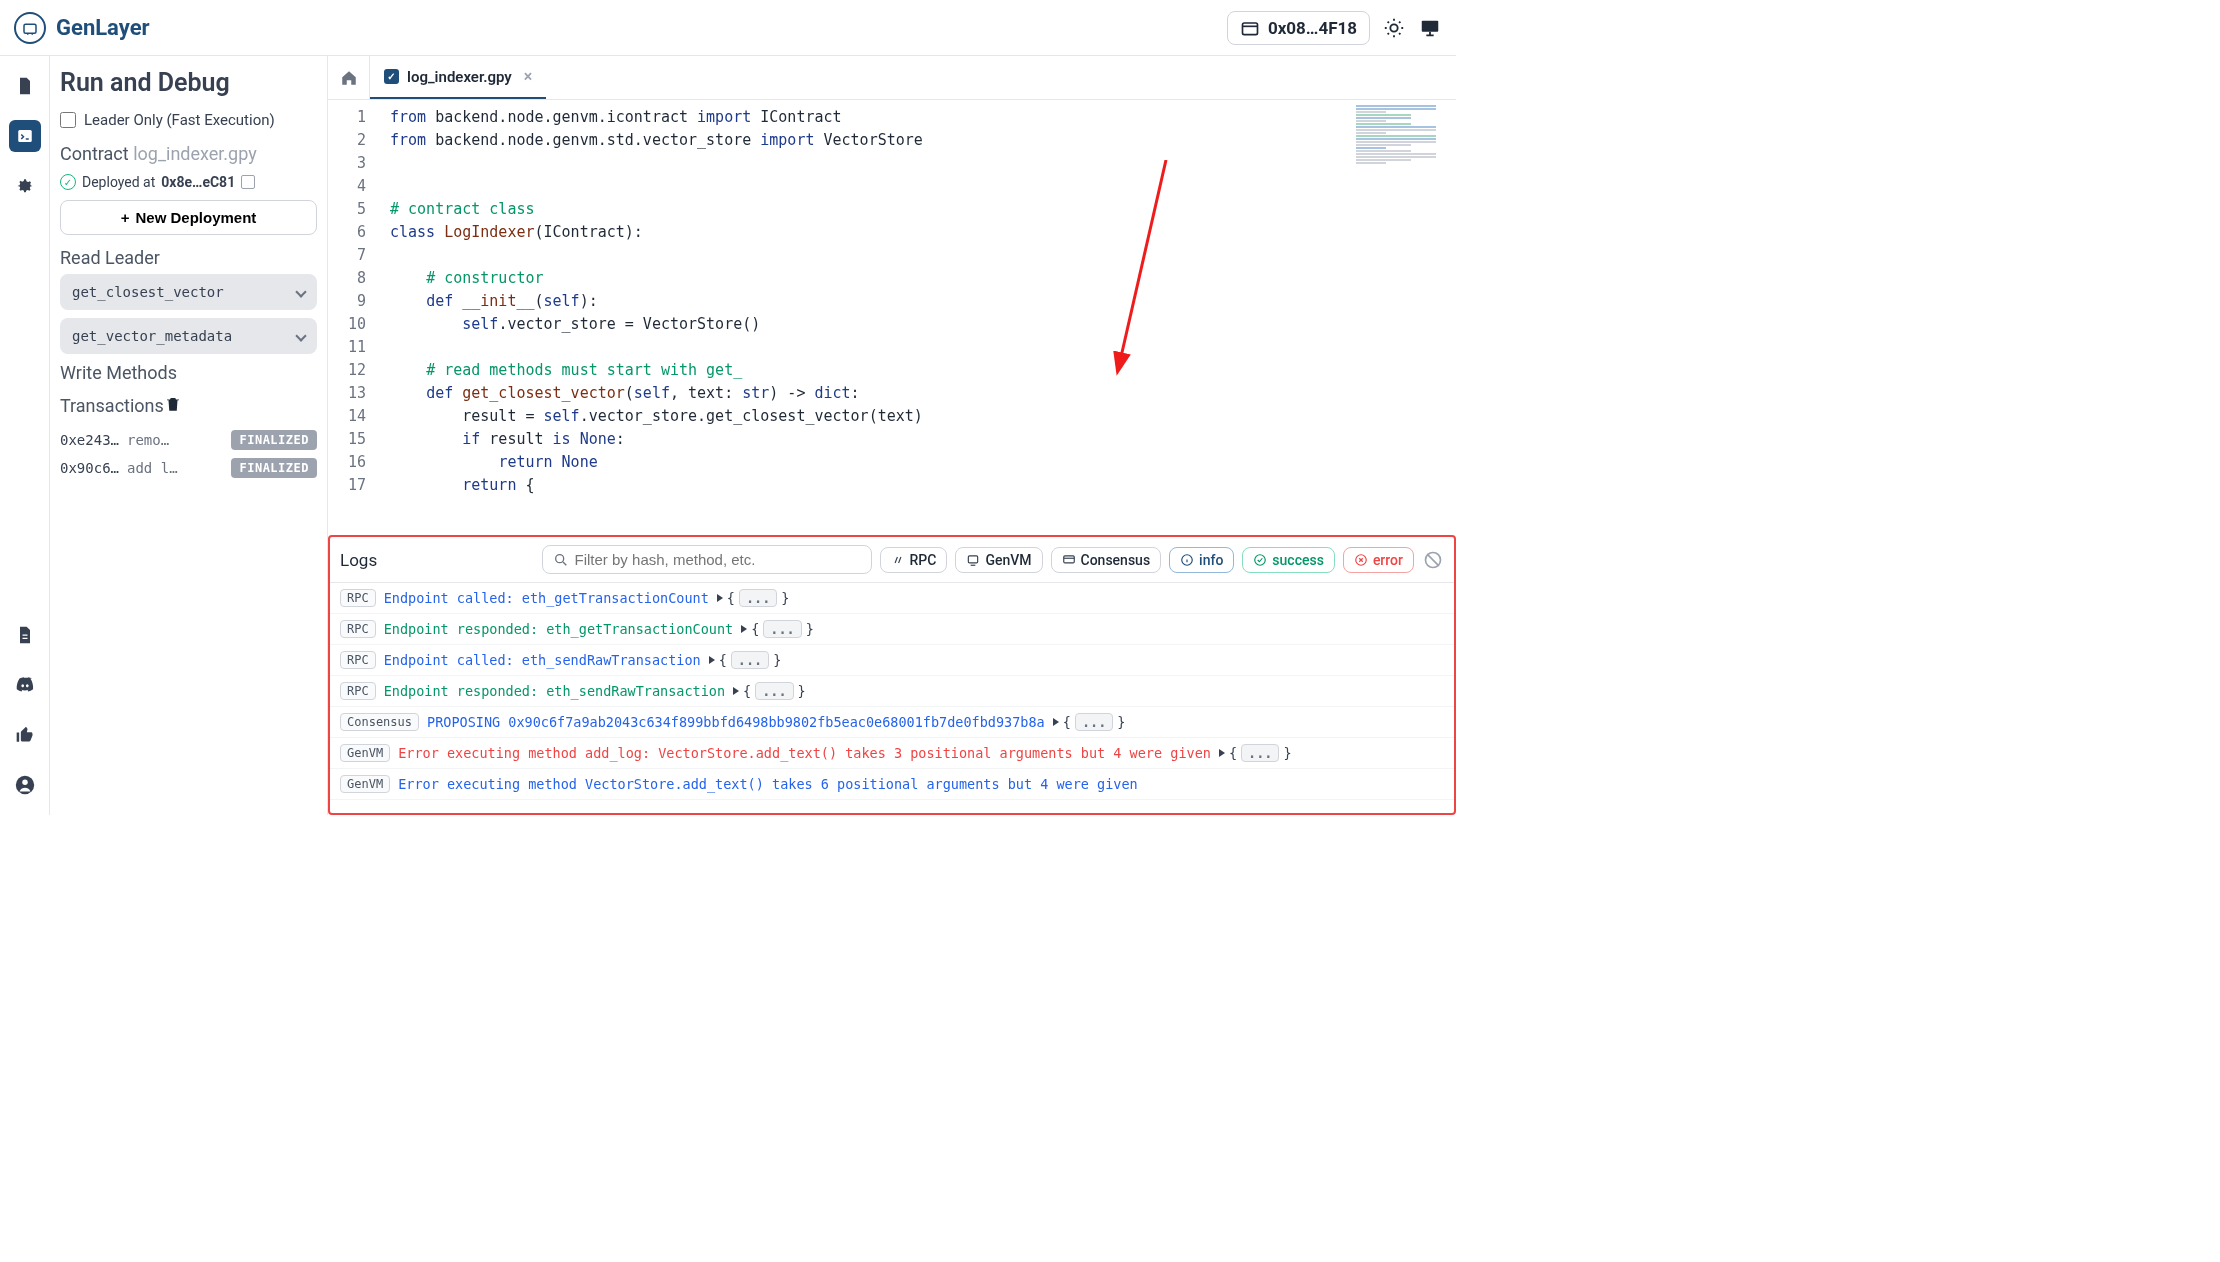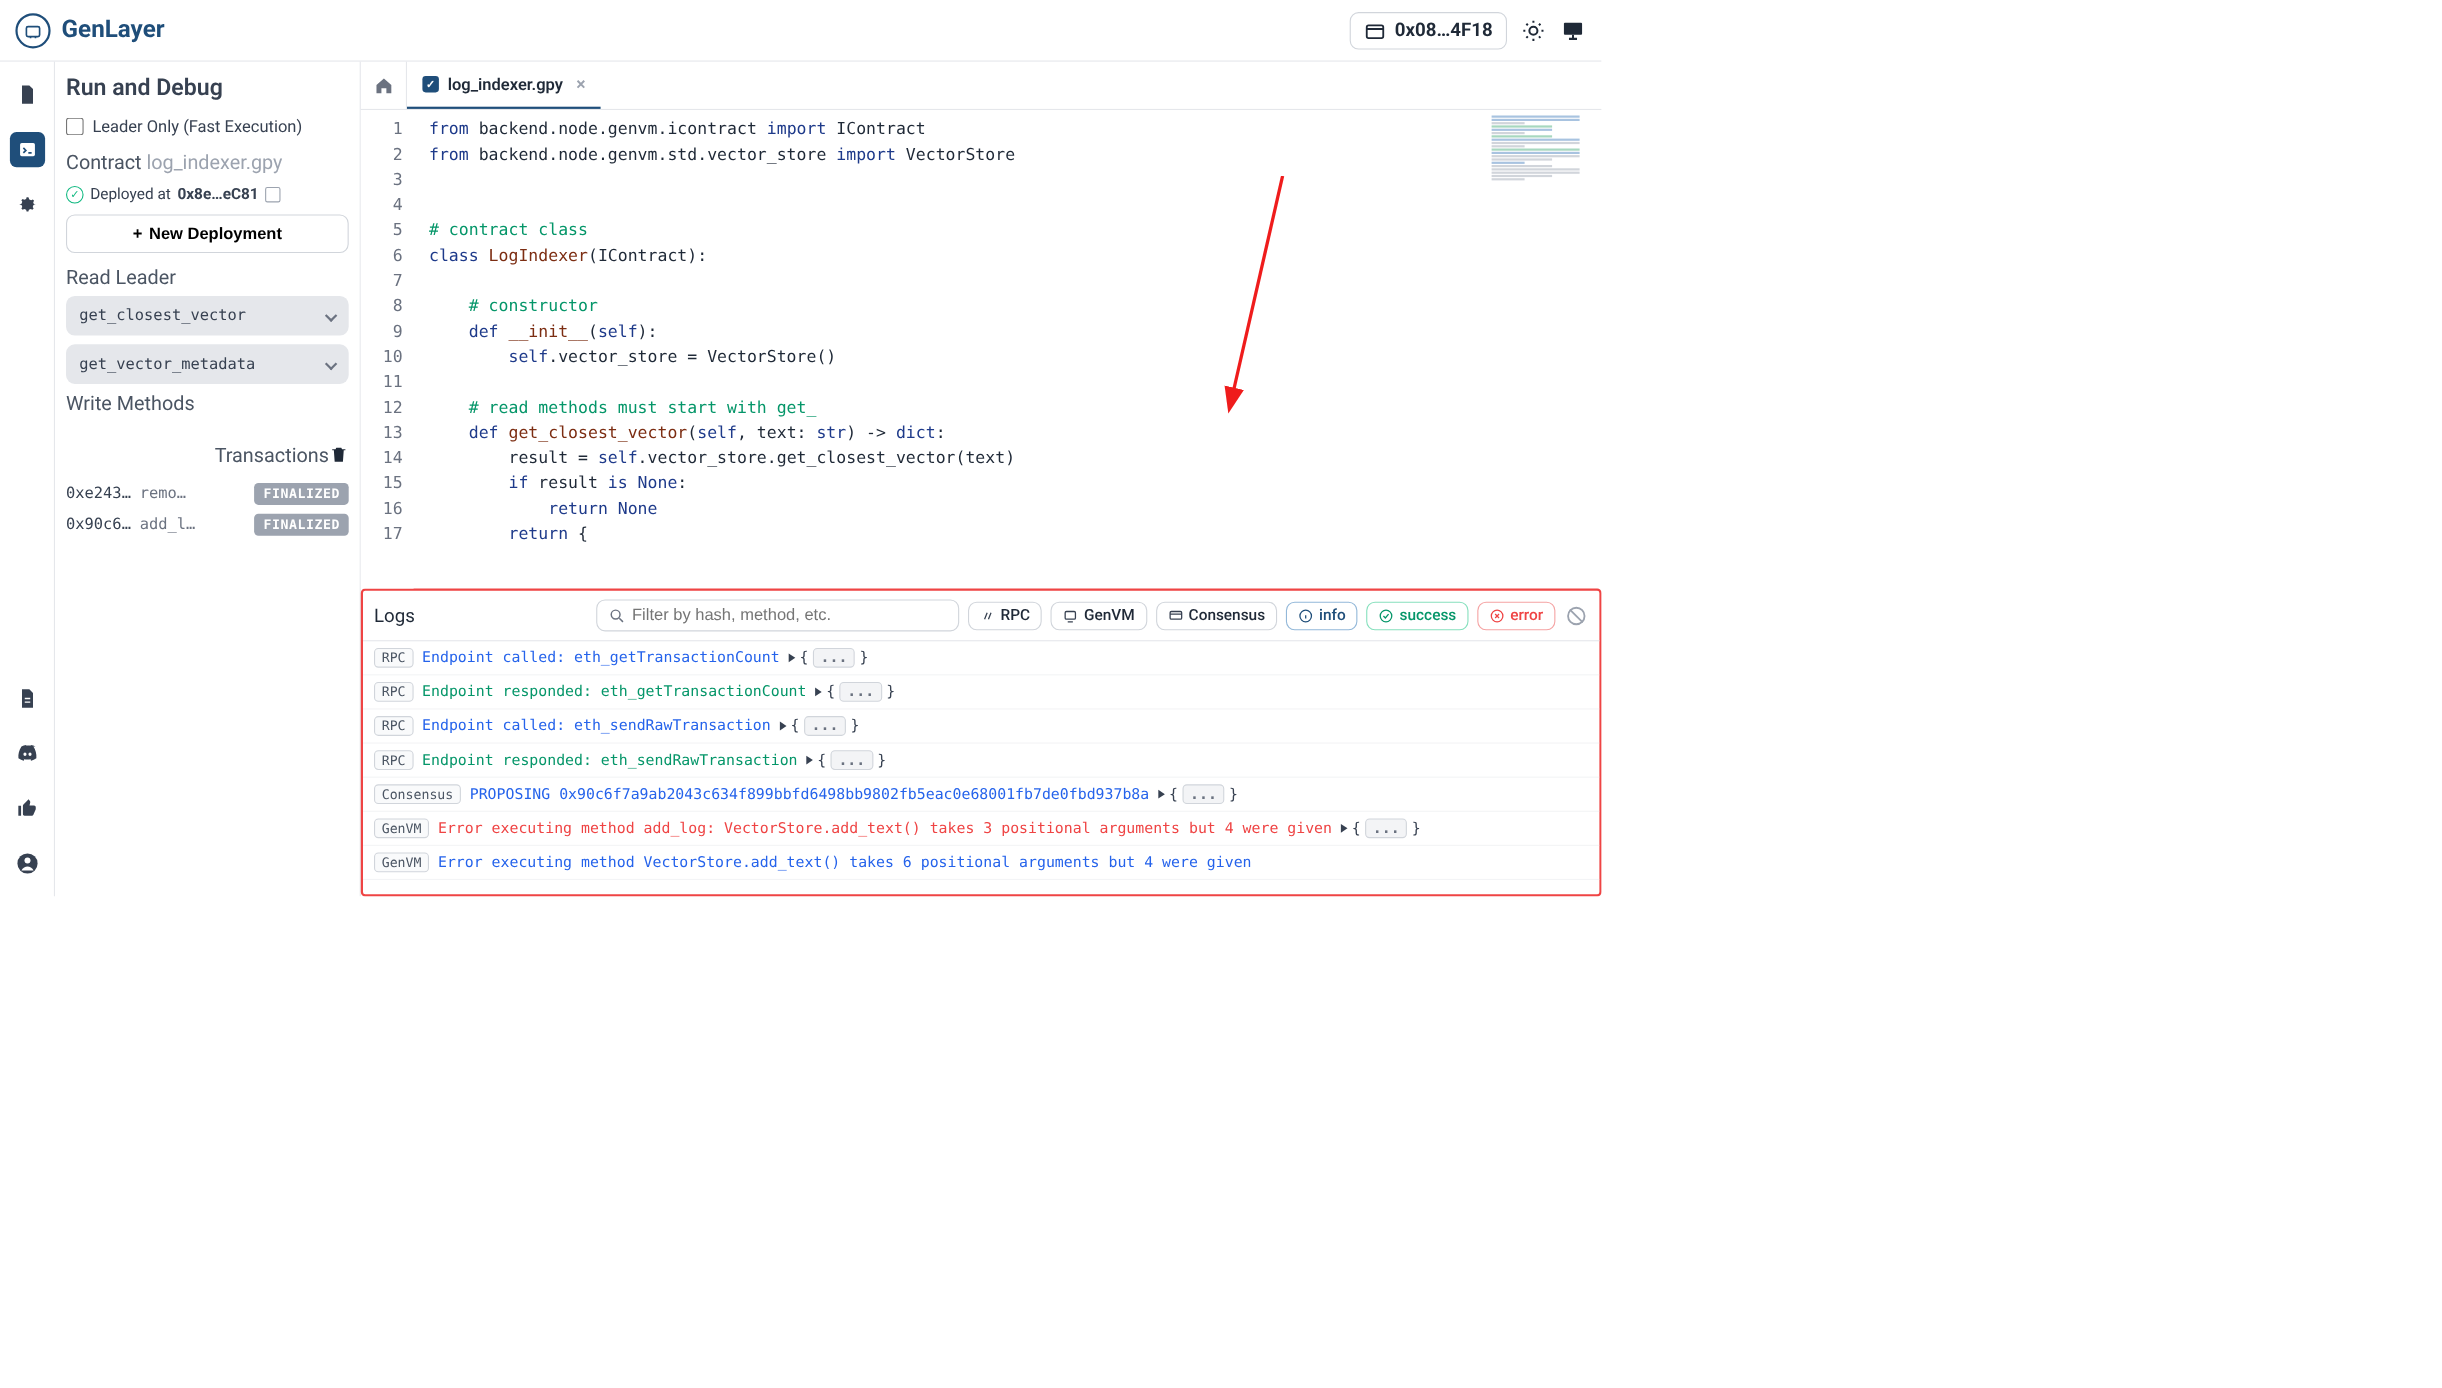--- a/index.html
+++ b/index.html
@@ -12,33 +12,33 @@
 .wallet-btn { display: flex; align-items: center; gap:8px; padding: 6px 12px; border: 1px solid #d1d5db; border-radius: 8px; font-weight: 700; font-size: 17px; cursor:pointer; }
 .icon-btn { width: 24px; height:24px; display:flex;align-items:center;justify-content:center;cursor:pointer; }
 
 .main { display: flex; height: calc(100% - 56px); }
 .rail { width: 50px; border-right: 1px solid #e5e7eb; display:flex; flex-direction:column; justify-content:space-between; padding: 14px 0; align-items:center; }
 .rail-top, .rail-bottom { display:flex; flex-direction:column; gap: 18px; align-items:center; }
 .rail-item { width:32px; height:32px; display:flex; align-items:center; justify-content:center; border-radius:6px; cursor:pointer; color:#374151; }
 .rail-item.active { background:#1f4e7a; color:#fff; }
 
 .sidebar { width: 278px; border-right: 1px solid #e5e7eb; padding: 12px 10px; overflow-y:auto; }
-.sidebar h1 { font-size: 21px; font-weight: 600; margin-bottom: 14px; color:#374151; }
+.sidebar h1 { font-size: 25px; font-weight: 600; margin-bottom: 14px; color:#374151; }
 .checkbox-row { display:flex; align-items:center; gap:8px; margin-bottom: 14px; font-size:15px; color:#374151;}
 .checkbox-row input { width:16px; height:16px; }
 .section-title { font-size: 18px; color:#4b5563; margin:8px 0 6px; }
 .contract-name { color:#9ca3af; }
 .deployed { display:flex; align-items:center; gap:6px; font-size:14px; color:#374151; margin:10px 0; }
 .deployed .addr { font-weight:700; }
 .check-circle { width:16px; height:16px; border:1.5px solid #10b981; border-radius:50%; display:flex; align-items:center; justify-content:center; color:#10b981; font-size:10px; }
 .copy-icon { width:14px; height:14px; border:1.5px solid #9ca3af; border-radius:2px; position:relative; cursor:pointer; }
 .new-deploy-btn { width:100%; border:1px solid #d1d5db; border-radius:8px; padding:8px; background:#fff; font-size:15px; font-weight:600; cursor:pointer; display:flex; align-items:center; justify-content:center; gap:6px; margin-bottom:12px;}
 .method-item { background:#e5e7eb; border-radius:8px; padding:10px 12px; margin-bottom:8px; display:flex; justify-content:space-between; align-items:center; cursor:pointer; font-family: "SF Mono", Menlo, monospace; font-size:14px; color:#374151;}
 .chev { border-style: solid; border-width: 0 2px 2px 0; display:inline-block; padding:3px; transform: rotate(45deg); color:#6b7280; }
-.trans-head { display:flex; justify-content:flex-end; align-items:center; margin-top:20px; }
+.trans-head { display:flex; justify-content:flex-start; align-items:center; margin-top:6px; }
 .trash-icon svg { width:18px;height:18px; }
 .tx-row { display:flex; align-items:center; gap:8px; margin-top:8px; font-family: "SF Mono", Menlo, monospace; font-size:14px; }
 .tx-hash { color:#374151; }
 .tx-meth { color:#6b7280; flex:1; overflow:hidden; text-overflow:ellipsis; white-space:nowrap;}
 .badge { background:#9ca3af; color:#fff; padding:3px 8px; border-radius:4px; font-size:12px; font-weight:700; letter-spacing:0.5px;}
 
 .workspace { flex:1; display:flex; flex-direction:column; min-width:0; }
 .tabs-row { display:flex; align-items:center; border-bottom:1px solid #e5e7eb; height:44px; }
 .tab-home { width:42px; height:100%;display:flex;align-items:center;justify-content:center; border-right:1px solid #e5e7eb; cursor:pointer; color:#6b7280;}
 .tab { display:flex; align-items:center; gap:8px; padding:0 14px; height:100%; border-bottom:2px solid #1f4e7a; font-weight:600; cursor:pointer;}

